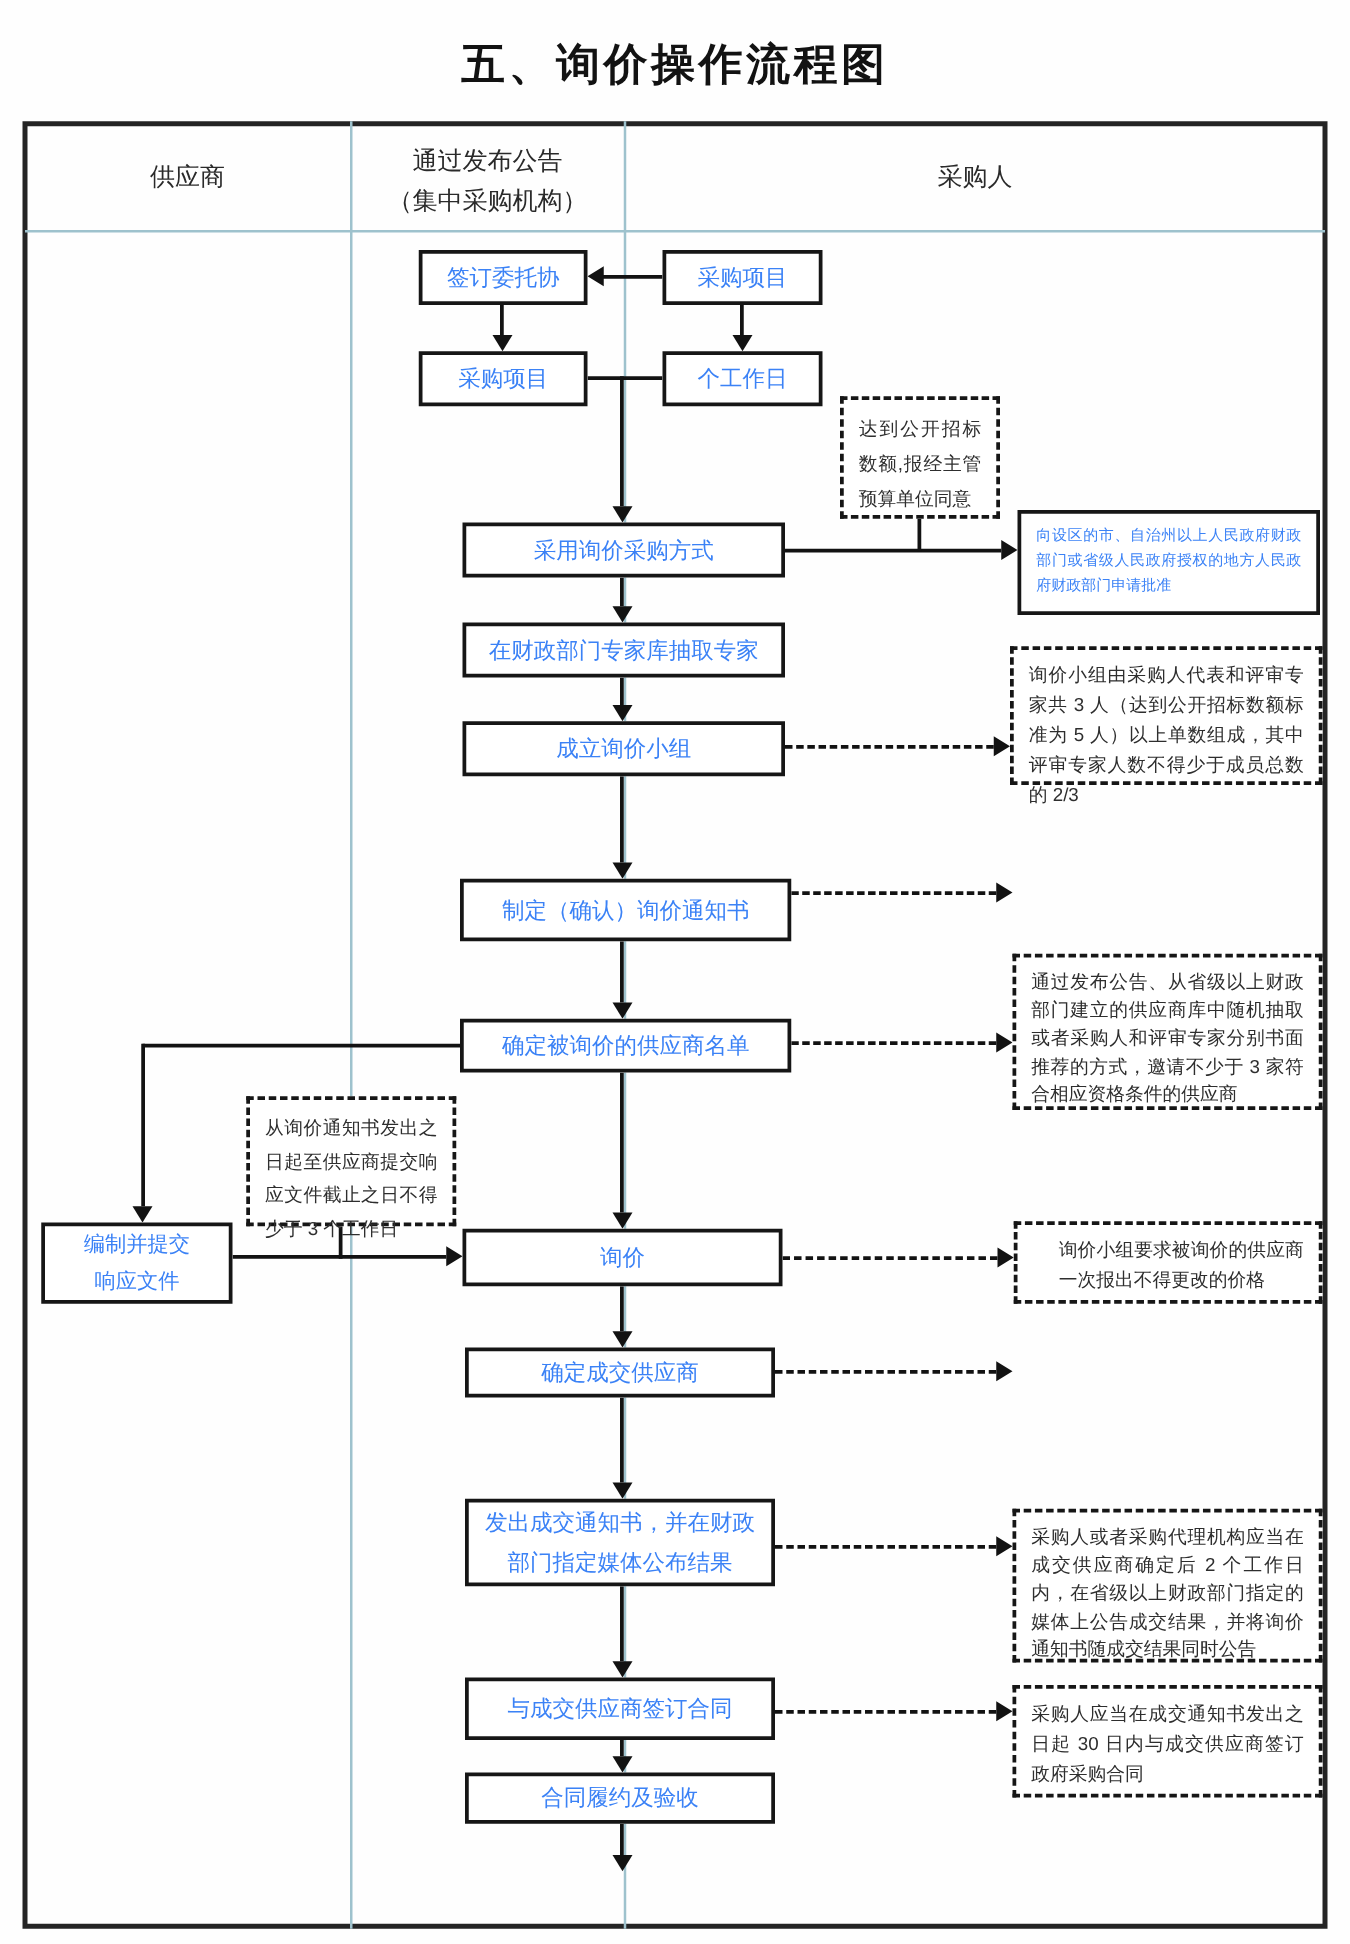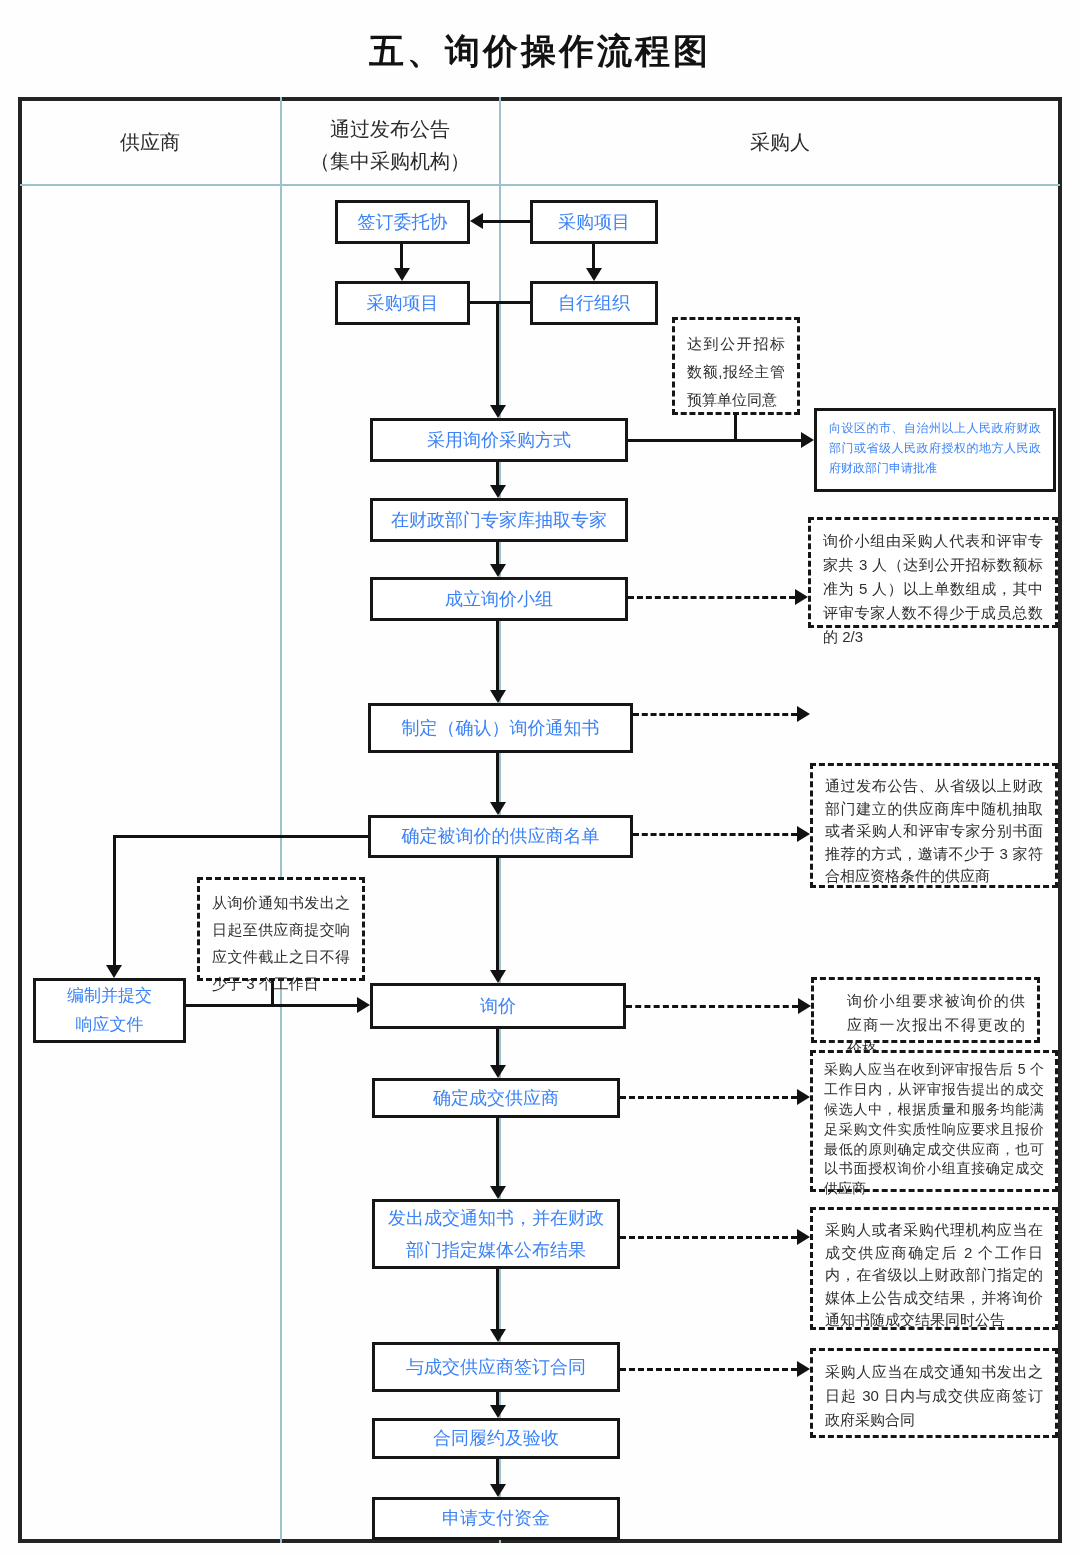--- a/index.html
+++ b/index.html
@@ -46,44 +46,42 @@
   <div class="abs colhdr" style="left:40px;top:126px;width:220px;">供应商</div>
   <div class="abs colhdr" style="left:286px;top:113px;width:208px;">
     <div>通过发布公告</div>
     <div>（集中采购机构）</div>
   </div>
   <div class="abs colhdr" style="left:600px;top:126px;width:360px;">采购人</div>
 
   <div class="abs box" style="left:335px;top:200px;width:135px;height:44px;">签订委托协</div>
   <div class="abs box" style="left:530px;top:200px;width:128px;height:44px;">采购项目</div>
   <div class="abs box" style="left:335px;top:281px;width:135px;height:44px;">采购项目</div>
-  <div class="abs box" style="left:530px;top:281px;width:128px;height:44px;">自行组织</div>
+  <div class="abs box" style="left:530px;top:281px;width:128px;height:44px;">个工作日</div>
   <div class="abs box" style="left:370px;top:418px;width:258px;height:44px;">采用询价采购方式</div>
   <div class="abs box" style="left:370px;top:498px;width:258px;height:44px;">在财政部门专家库抽取专家</div>
   <div class="abs box" style="left:370px;top:577px;width:258px;height:44px;">成立询价小组</div>
   <div class="abs box" style="left:368px;top:703px;width:265px;height:50px;">制定（确认）询价通知书</div>
   <div class="abs box" style="left:368px;top:815px;width:265px;height:43px;">确定被询价的供应商名单</div>
   <div class="abs box" style="left:33px;top:978px;width:153px;height:65px;font-size:17px;line-height:1.7;">
     <div>编制并提交</div>
     <div>响应文件</div>
   </div>
   <div class="abs box" style="left:370px;top:983px;width:256px;height:46px;">询价</div>
   <div class="abs box" style="left:372px;top:1078px;width:248px;height:40px;">确定成交供应商</div>
   <div class="abs box" style="left:372px;top:1199px;width:248px;height:70px;line-height:1.8;">发出成交通知书，并在财政部门指定媒体公布结果</div>
   <div class="abs box" style="left:372px;top:1342px;width:248px;height:50px;">与成交供应商签订合同</div>
   <div class="abs box" style="left:372px;top:1418px;width:248px;height:41px;">合同履约及验收</div>
-  <div class="abs box" style="left:372px;top:1497px;width:248px;height:43px;">申请支付资金</div>
   <div class="abs box" style="left:814px;top:408px;width:242px;height:84px;font-size:12px;text-align:justify;align-items:flex-start;padding:8px 12px;line-height:1.65;display:block;">向设区的市、自治州以上人民政府财政部门或省级人民政府授权的地方人民政府财政部门申请批准</div>
 
   <div class="abs note" style="left:672px;top:317px;width:128px;height:98px;line-height:1.85;padding:10px 12px;">达到公开招标数额,报经主管预算单位同意</div>
   <div class="abs note" style="left:808px;top:517px;width:250px;height:111px;line-height:1.6;">询价小组由采购人代表和评审专家共 3 人（达到公开招标数额标准为 5 人）以上单数组成，其中评审专家人数不得少于成员总数的 2/3</div>
   <div class="abs note" style="left:810px;top:763px;width:248px;height:125px;line-height:1.5;">通过发布公告、从省级以上财政部门建立的供应商库中随机抽取或者采购人和评审专家分别书面推荐的方式，邀请不少于 3 家符合相应资格条件的供应商</div>
   <div class="abs note" style="left:197px;top:877px;width:168px;height:104px;line-height:1.8;">从询价通知书发出之日起至供应商提交响应文件截止之日不得少于 3 个工作日</div>
-  <div class="abs note" style="left:811px;top:977px;width:229px;height:66px;line-height:1.6;padding-left:33px;">询价小组要求被询价的供应商一次报出不得更改的价格</div>
-  <div class="abs note" style="left:810px;top:1050px;width:248px;height:142px;font-size:14px;line-height:1.42;padding:7px 11px;">采购人应当在收到评审报告后 5 个工作日内，从评审报告提出的成交候选人中，根据质量和服务均能满足采购文件实质性响应要求且报价最低的原则确定成交供应商，也可以书面授权询价小组直接确定成交供应商</div>
+  <div class="abs note" style="left:811px;top:977px;width:247px;height:66px;line-height:1.6;padding-left:33px;">询价小组要求被询价的供应商一次报出不得更改的价格</div>
   <div class="abs note" style="left:810px;top:1207px;width:248px;height:123px;line-height:1.5;">采购人或者采购代理机构应当在成交供应商确定后 2 个工作日内，在省级以上财政部门指定的媒体上公告成交结果，并将询价通知书随成交结果同时公告</div>
   <div class="abs note" style="left:810px;top:1348px;width:248px;height:90px;line-height:1.6;">采购人应当在成交通知书发出之日起 30 日内与成交供应商签订政府采购合同</div>
 
   <div class="abs hl" style="left:478px;top:220px;width:52px;"></div>
   <div class="abs al" style="left:470px;top:213px;"></div>
 
   <div class="abs vl" style="left:400px;top:244px;height:25px;"></div>
   <div class="abs ad" style="left:394px;top:268px;"></div>
 
   <div class="abs vl" style="left:592px;top:244px;height:25px;"></div>

